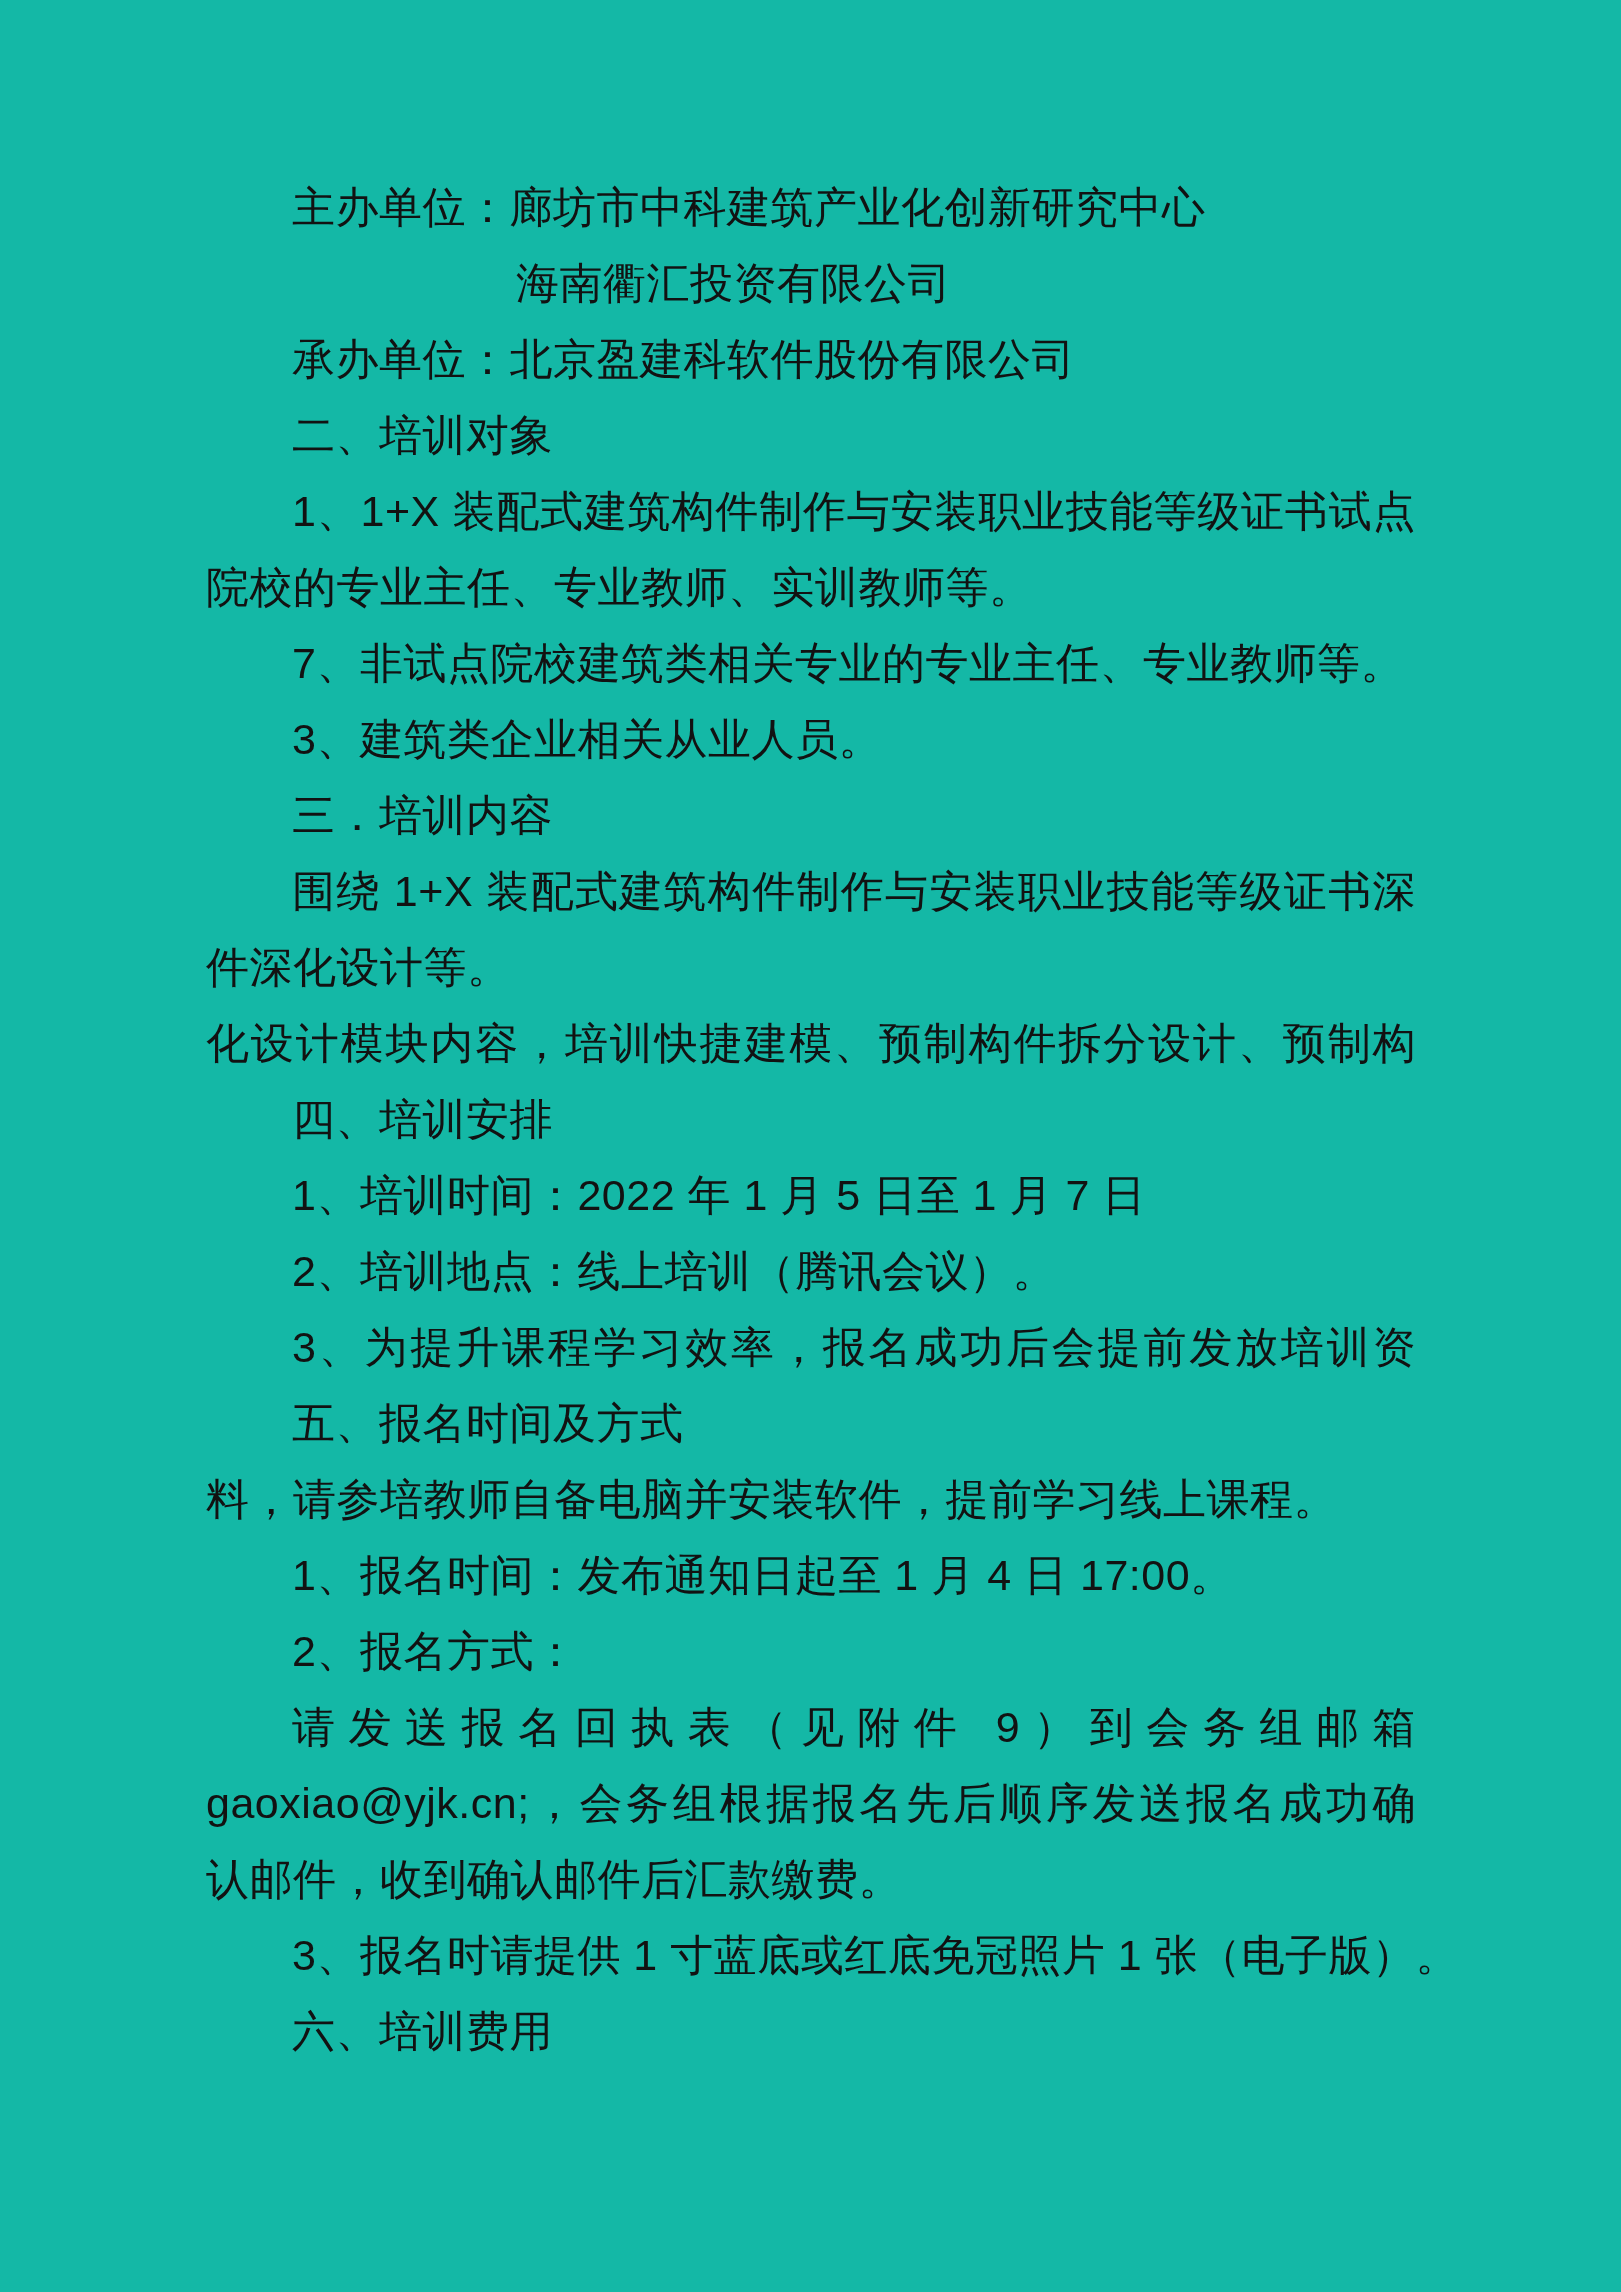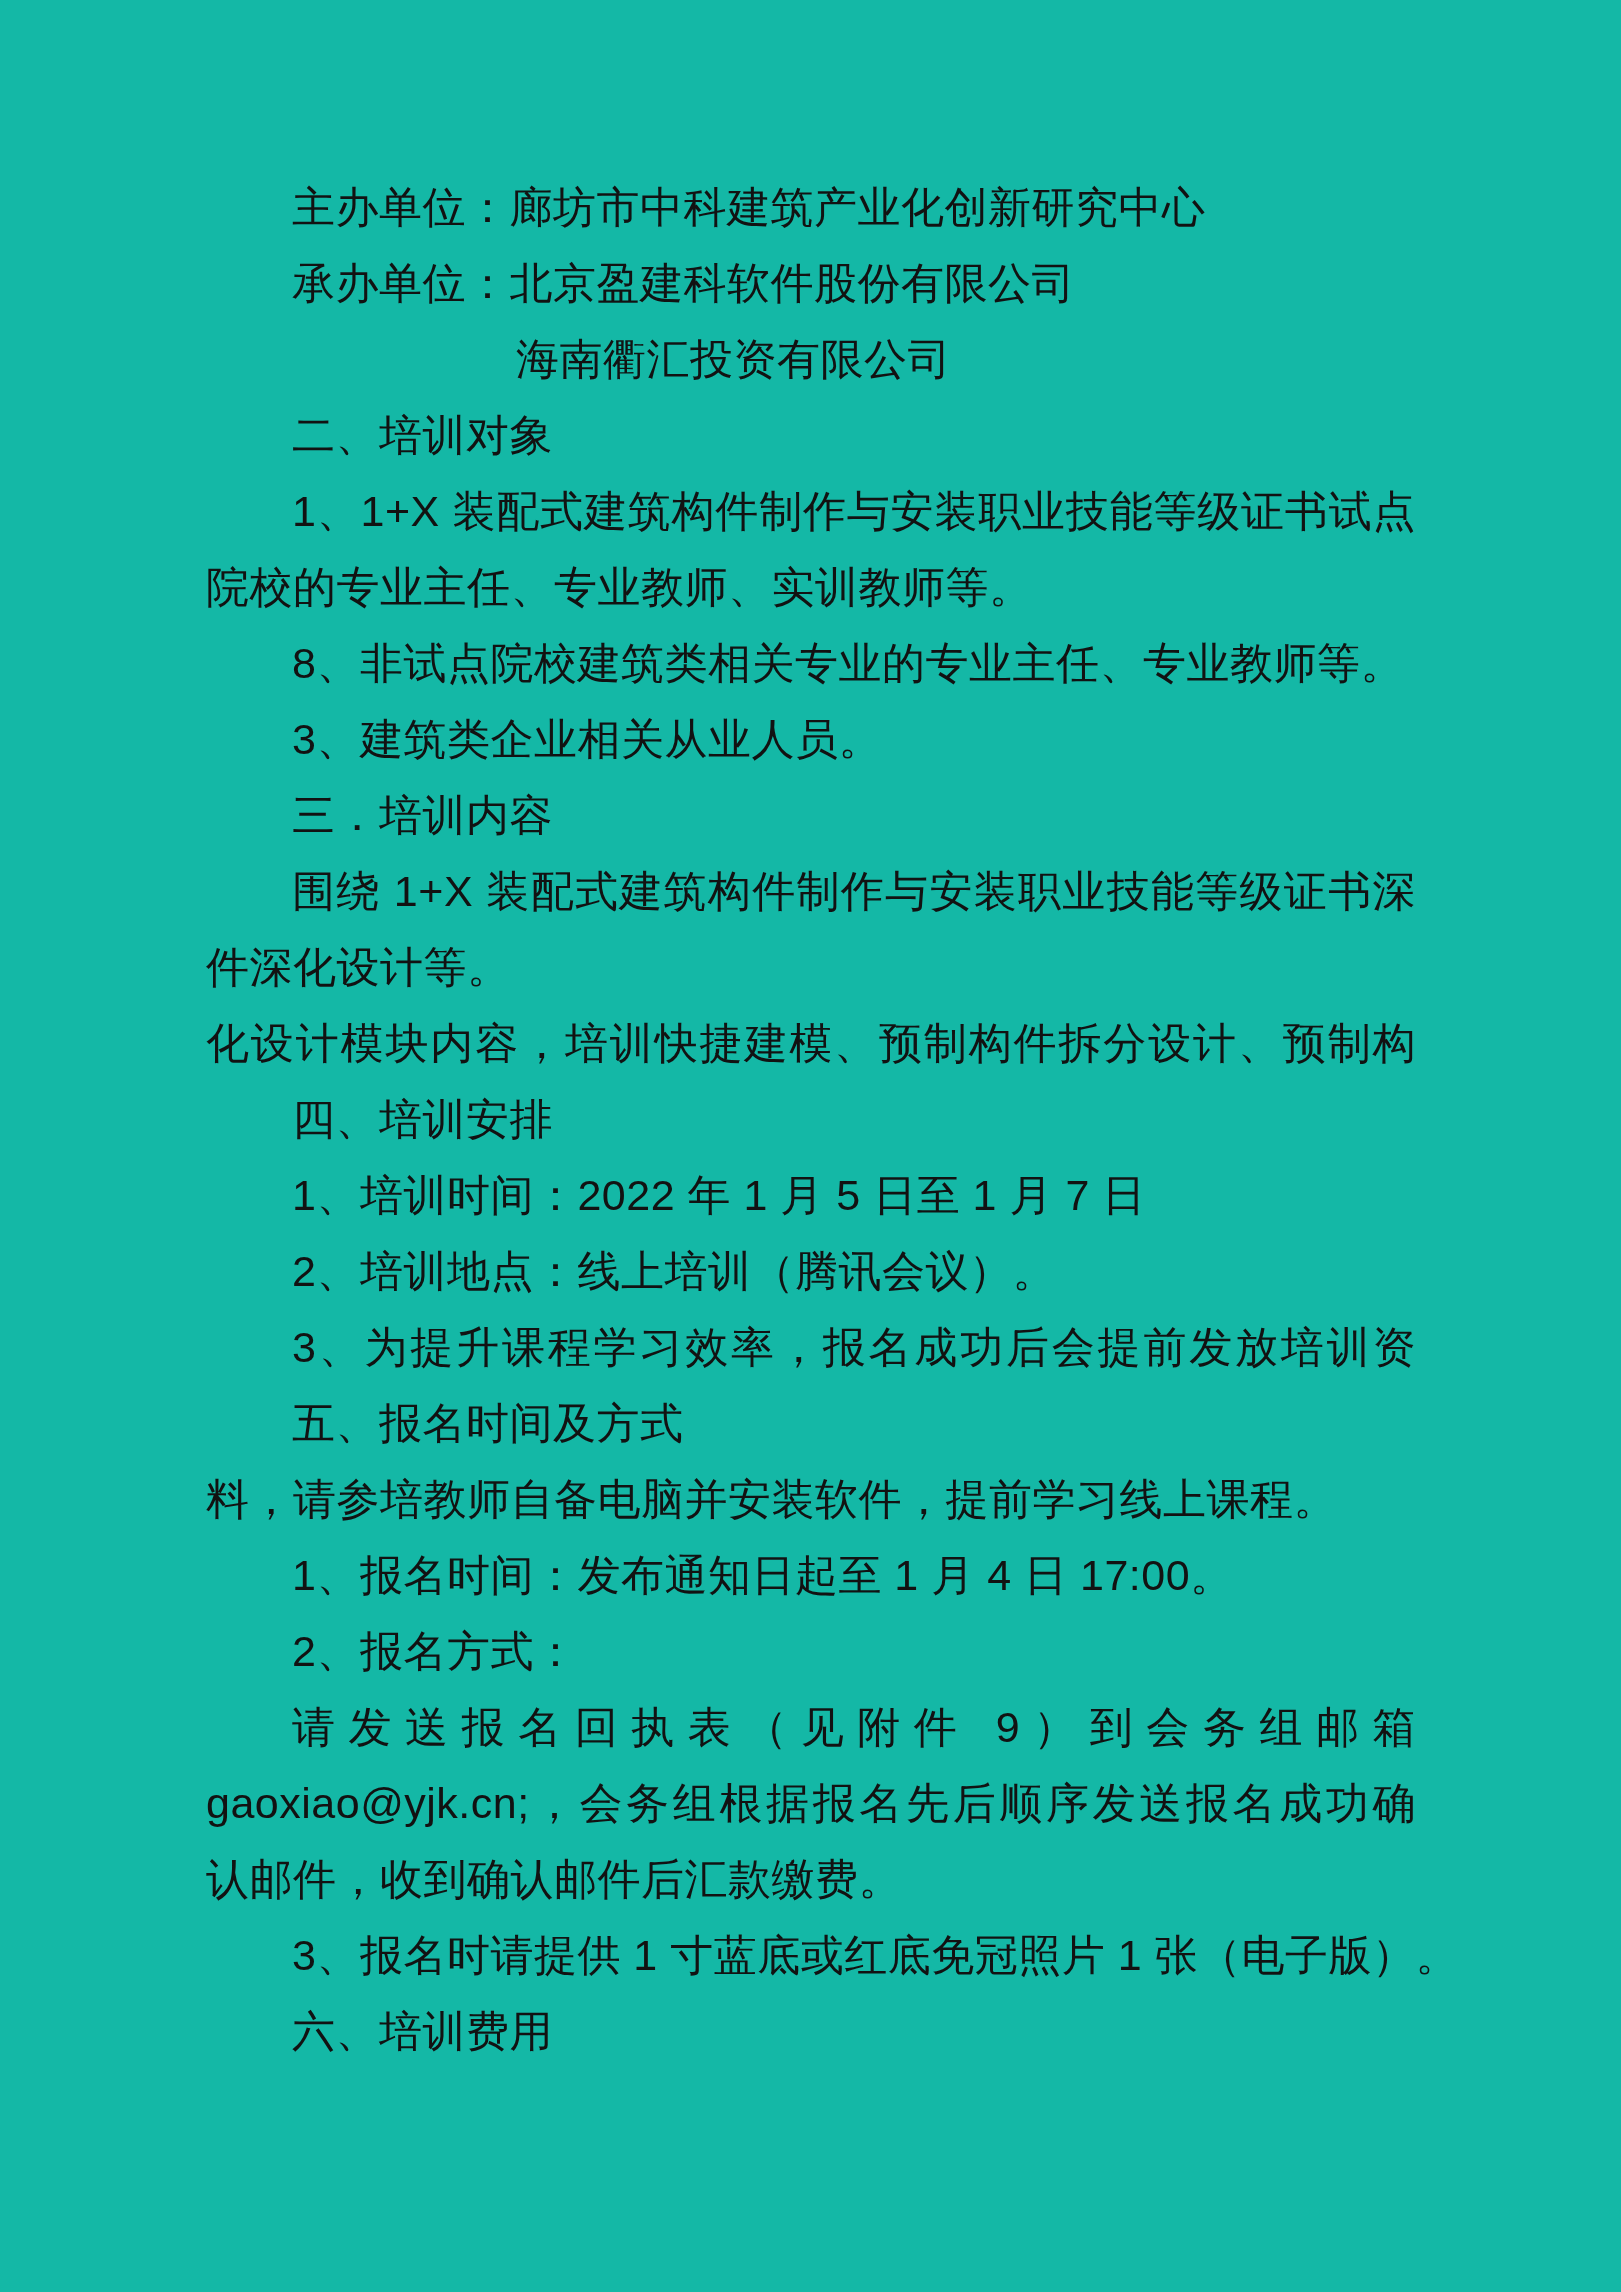--- a/index.html
+++ b/index.html
@@ -40,27 +40,27 @@
     text-justify: inter-character;
   }
 </style>
 </head>
 <body>
 
 <div class="page">
   <div class="doc-body">
 
     <div class="ln indent">主办单位：廊坊市中科建筑产业化创新研究中心</div>
+    <div class="ln indent-deep">海南衢汇投资有限公司</div>
     <div class="ln indent">承办单位：北京盈建科软件股份有限公司</div>
-    <div class="ln indent-deep">海南衢汇投资有限公司</div>
 
     <div class="ln indent">二、培训对象</div>
     <div class="ln indent justify">1、1+X 装配式建筑构件制作与安装职业技能等级证书试点</div>
     <div class="ln">院校的专业主任、专业教师、实训教师等。</div>
-    <div class="ln indent">8、非试点院校建筑类相关专业的专业主任、专业教师等。</div>
+    <div class="ln indent">7、非试点院校建筑类相关专业的专业主任、专业教师等。</div>
     <div class="ln indent">3、建筑类企业相关从业人员。</div>
 
     <div class="ln indent">三．培训内容</div>
     <div class="ln indent justify">围绕 1+X 装配式建筑构件制作与安装职业技能等级证书深</div>
     <div class="ln">件深化设计等。</div>
     <div class="ln justify">化设计模块内容，培训快捷建模、预制构件拆分设计、预制构</div>
 
     <div class="ln indent">四、培训安排</div>
     <div class="ln indent">1、培训时间：2022 年 1 月 5 日至 1 月 7 日</div>
     <div class="ln indent">2、培训地点：线上培训（腾讯会议）。</div>

